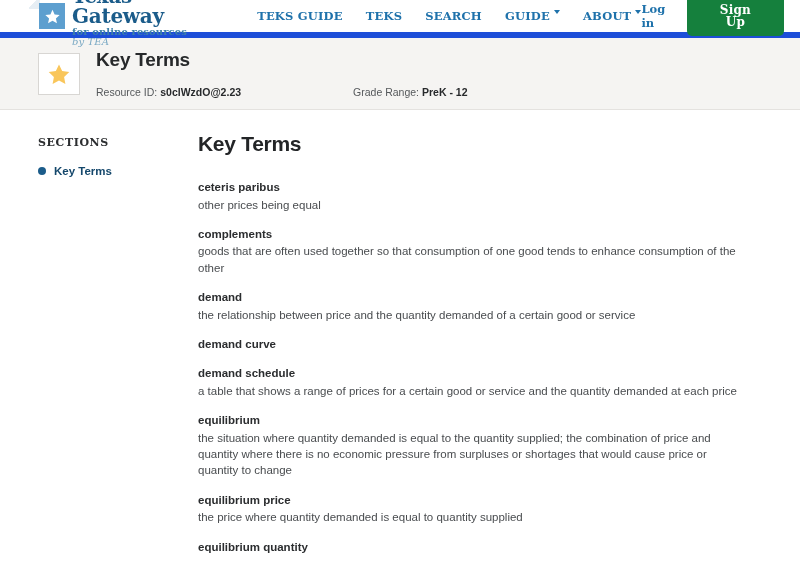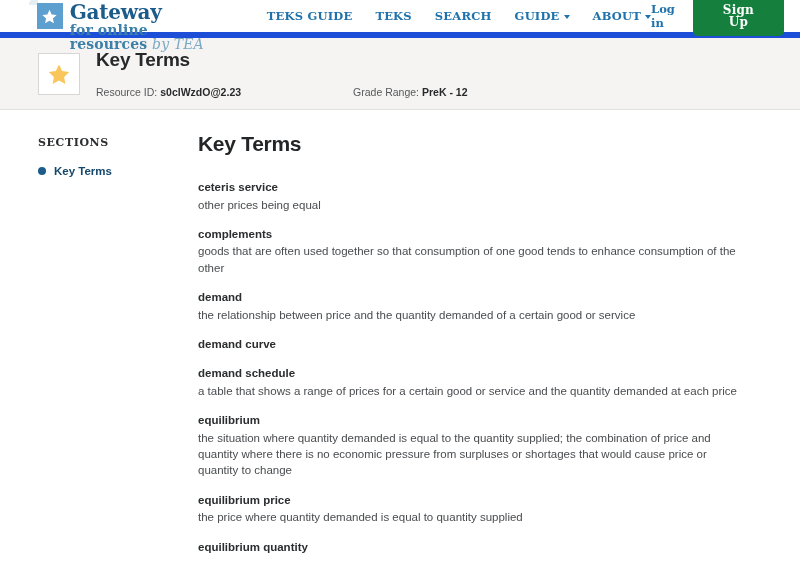--- a/index.html
+++ b/index.html
@@ -50,21 +50,21 @@
   .logo-title {
     font-family: "DejaVu Serif", serif;
     font-weight: bold;
     font-size: 20px;
     color: #1b5c8a;
     letter-spacing: -0.3px;
     display: block;
   }
   .logo-sub {
     font-family: "DejaVu Serif", serif;
-    font-size: 14px;
+    font-size: 10px;
     font-weight: bold;
     color: #3c7fa8;
     display: block;
     margin-top: 1px;
     letter-spacing: 0.1px;
   }
   .logo-sub i { font-style: italic; color: #7aa9c4; font-weight: normal; }
 
   .nav-links {
     display: flex;
@@ -75,21 +75,21 @@
   .nav-link {
     font-family: "DejaVu Serif", serif;
     font-weight: bold;
     font-size: 11.5px;
     color: #1f72ab;
     letter-spacing: 0.2px;
     text-decoration: none;
     white-space: nowrap;
     cursor: pointer;
     display: inline-flex;
-    align-items: center;
+    align-items: flex-start;
     gap: 4px;
   }
   .caret {
     width: 0; height: 0;
     border-left: 3.5px solid transparent;
     border-right: 3.5px solid transparent;
     border-top: 4px solid #1f72ab;
     display: inline-block;
     position: relative;
     top: 1px;
@@ -296,21 +296,21 @@
     <a class="section-item" href="#">
       <span class="bullet"></span>
       <span class="section-item-label">Key Terms</span>
     </a>
   </aside>
 
   <main class="content">
     <h1 class="content-title">Key Terms</h1>
 
     <div class="term-block">
-      <div class="term-name">ceteris service</div>
+      <div class="term-name">ceteris paribus</div>
       <div class="term-def">other prices being equal</div>
     </div>
     <div class="term-block">
       <div class="term-name">complements</div>
       <div class="term-def">goods that are often used together so that consumption of one good tends to enhance consumption of the other</div>
     </div>
     <div class="term-block">
       <div class="term-name">demand</div>
       <div class="term-def">the relationship between price and the quantity demanded of a certain good or service</div>
     </div>

